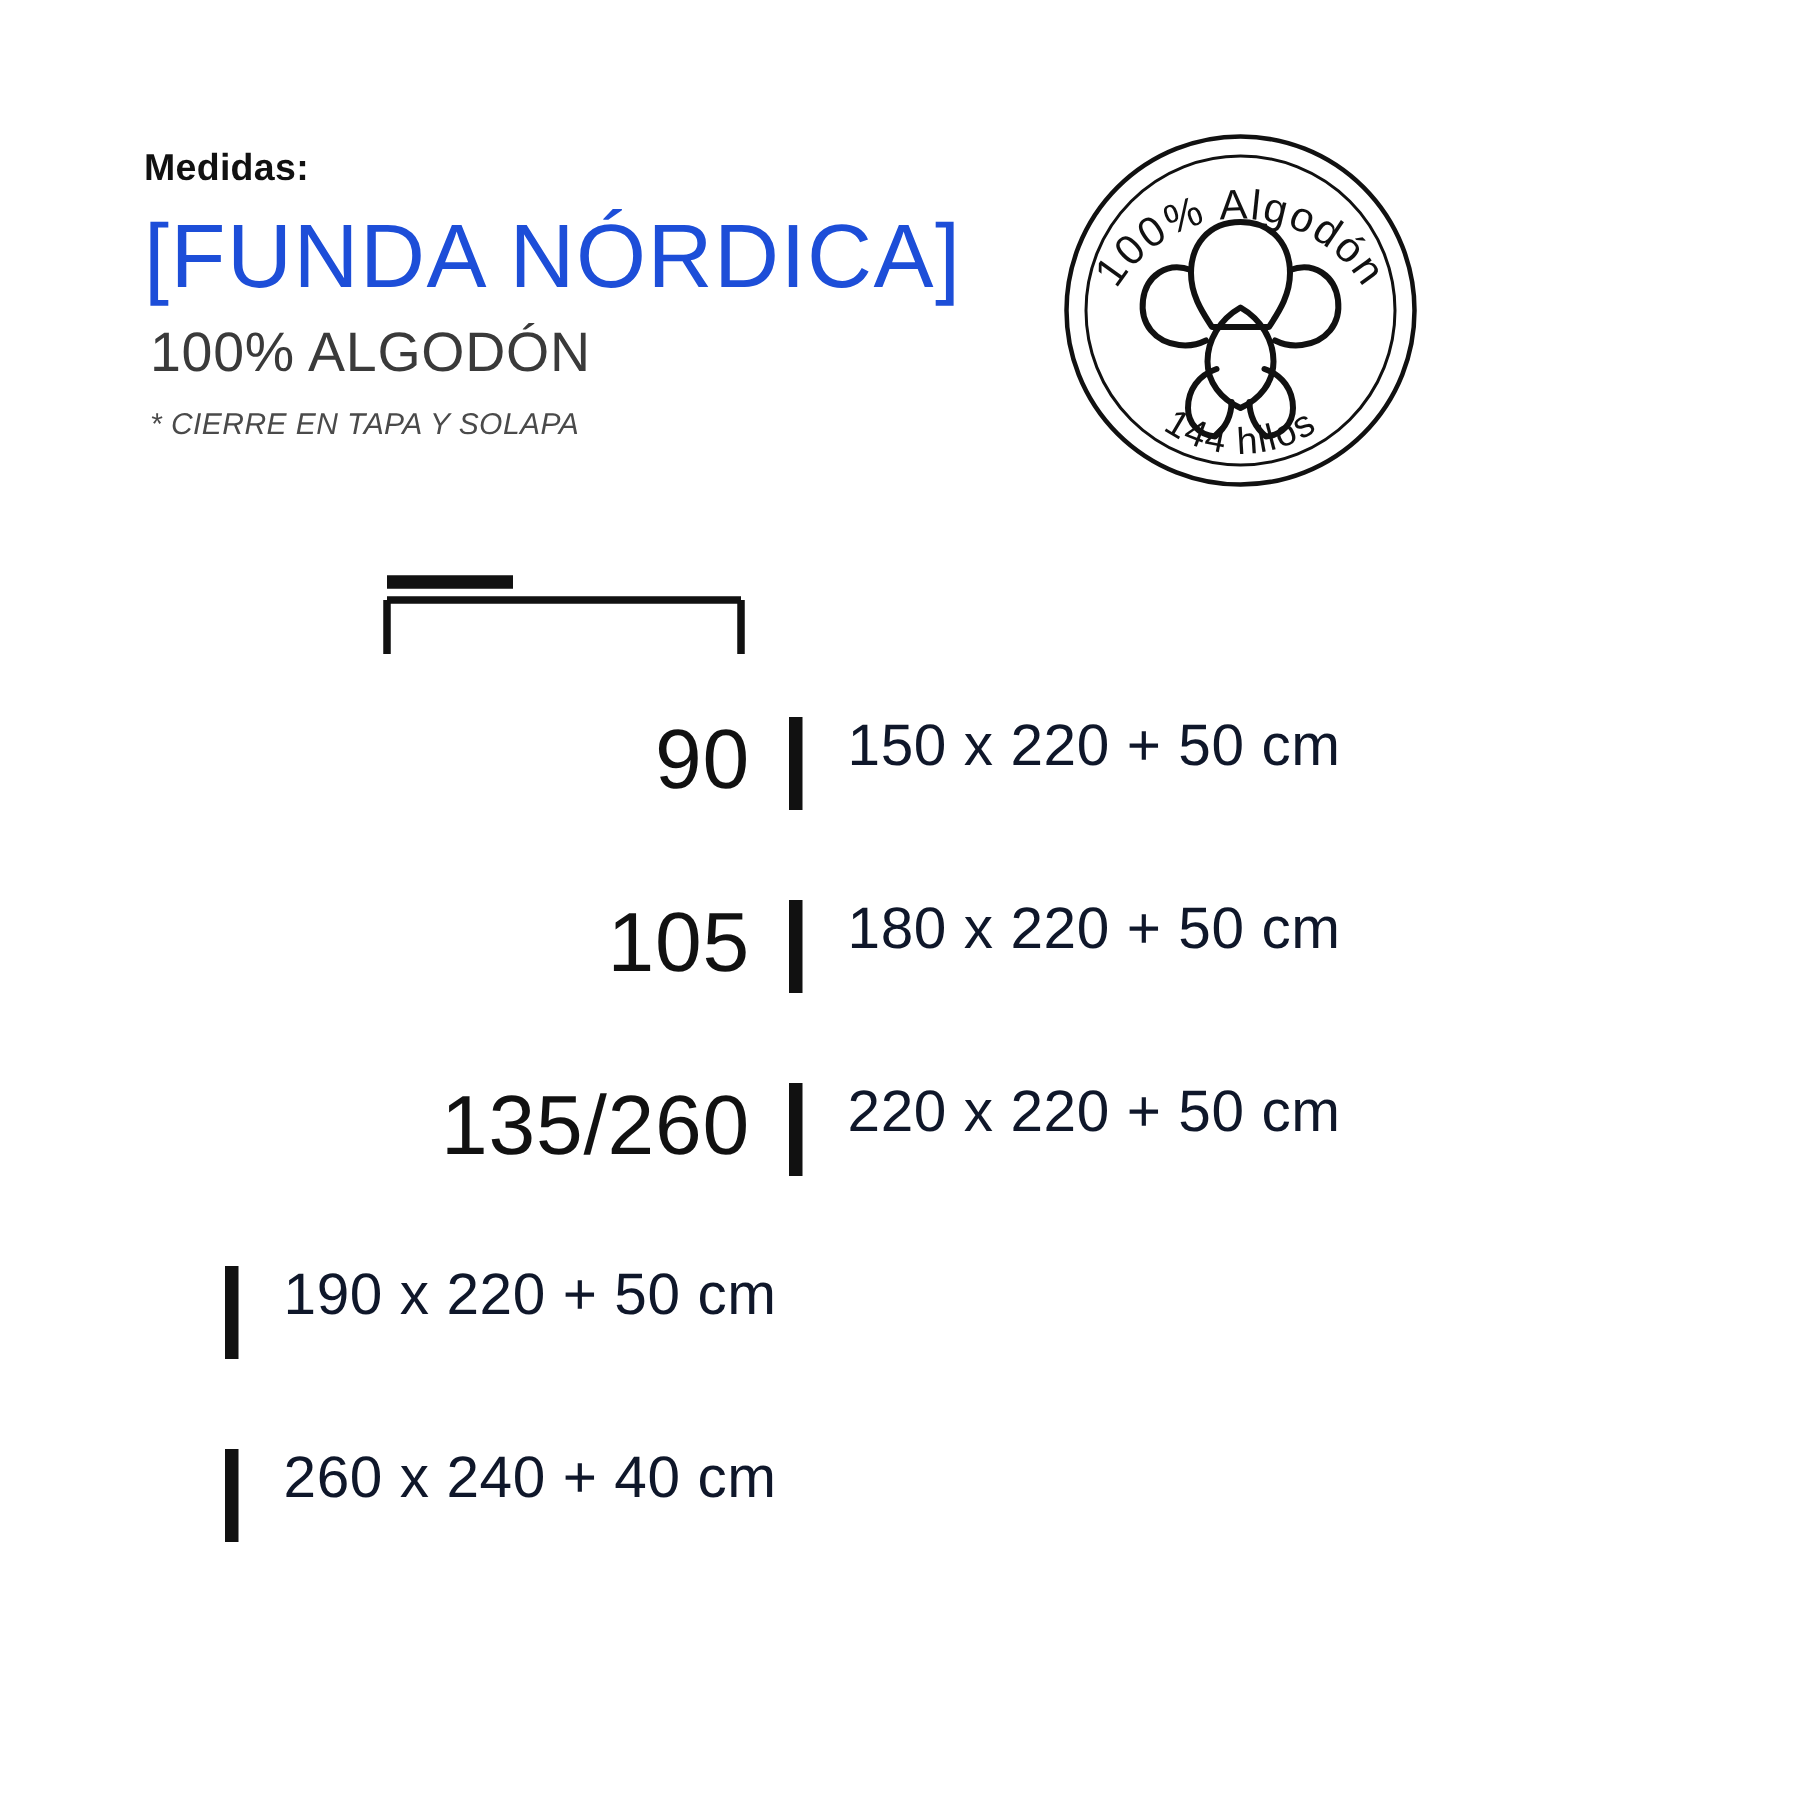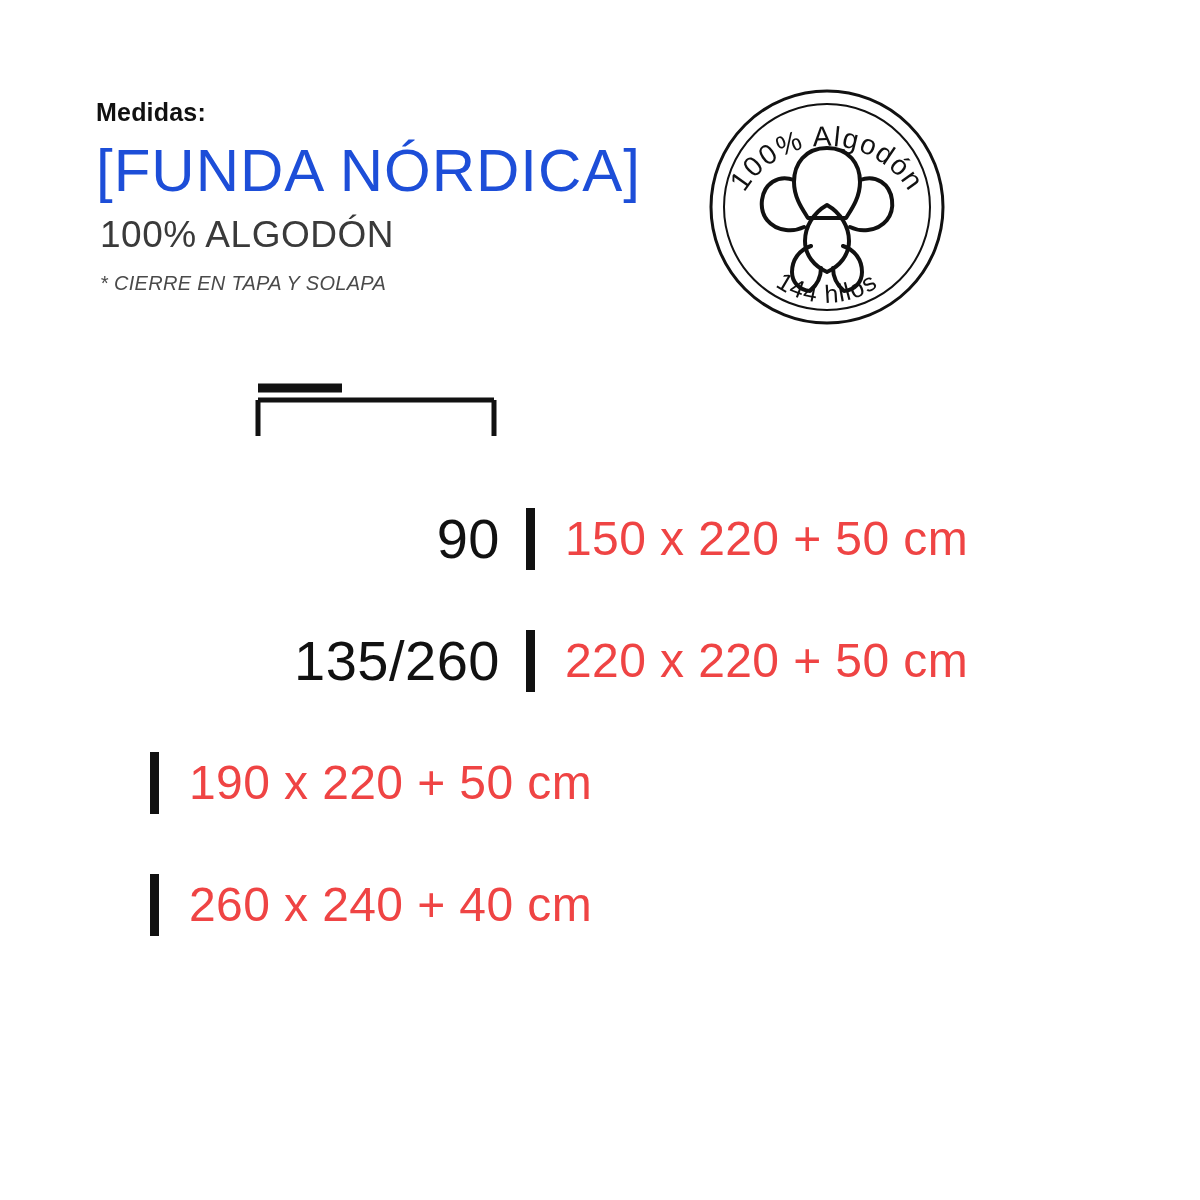--- a/index.html
+++ b/index.html
@@ -83,44 +83,43 @@
 
   
   .table {
     position: absolute;
     left: 150px;
     top: 478px;
     width: 920px;
   }
   .row {
     display: flex;
-    align-items: center;
     height: 122px;
   }
   .size {
     width: 350px;
     text-align: right;
     padding-right: 26px;
     font-size: 56px;
     font-weight: 300;
     color: #111111;
     letter-spacing: 0.5px;
     line-height: 1;
   }
   .divider {
     width: 9px;
     height: 62px;
     background: #111111;
     flex: none;
   }
   .dims {
     padding-left: 30px;
-    font-size: 48px;
-    font-weight: 300;
-    color: #ef4444;
+    font-size: 39px;
+    font-weight: 300;
+    color: #0f172a;
     letter-spacing: 0.4px;
     white-space: nowrap;
     line-height: 1;
   }
 </style>
 </head>
 <body>
 
 <div class="page">
 
@@ -166,20 +165,25 @@
   </div>
 
   <div class="table">
 
     <div class="row">
       <div class="size">90</div>
       <div class="divider"></div>
       <div class="dims">150 x 220 + 50 cm</div>
     </div>
 
+    <div class="row">
+      <div class="size">105</div>
+      <div class="divider"></div>
+      <div class="dims">180 x 220 + 50 cm</div>
+    </div>
 
     <div class="row">
       <div class="size">135/260</div>
       <div class="divider"></div>
       <div class="dims">220 x 220 + 50 cm</div>
     </div>
 
     <div class="row">
       <div class="divider"></div>
       <div class="dims">190 x 220 + 50 cm</div>

